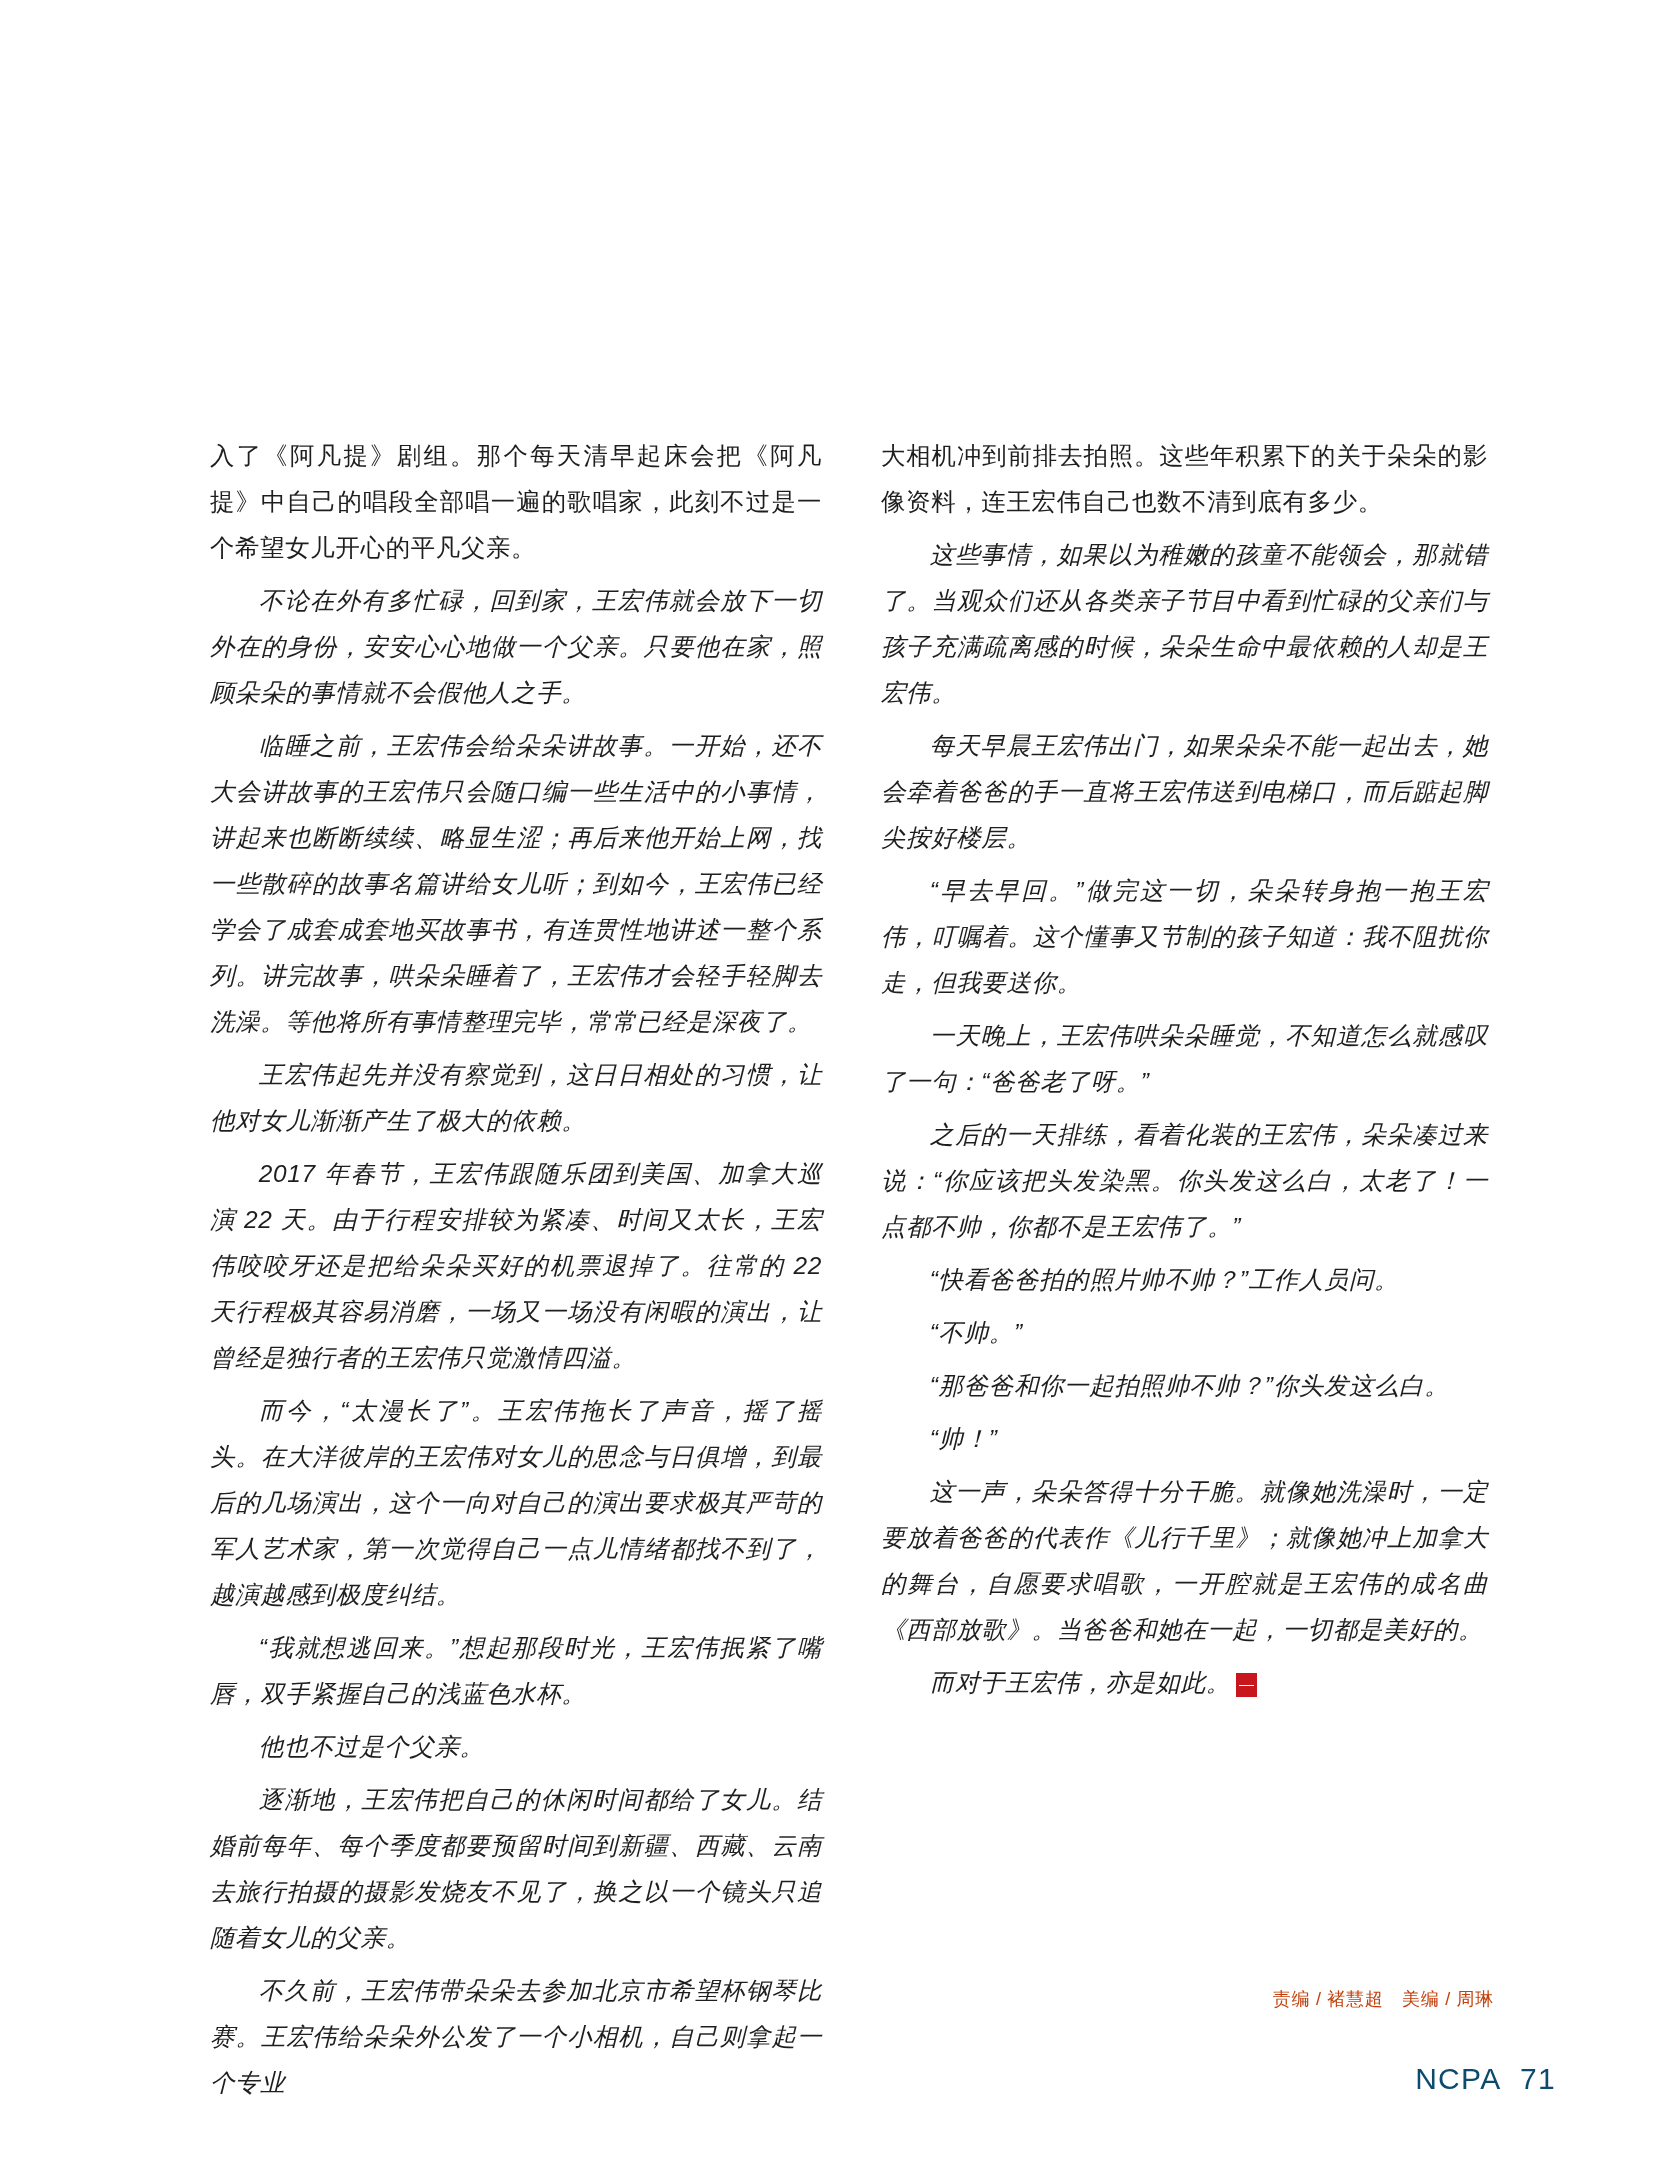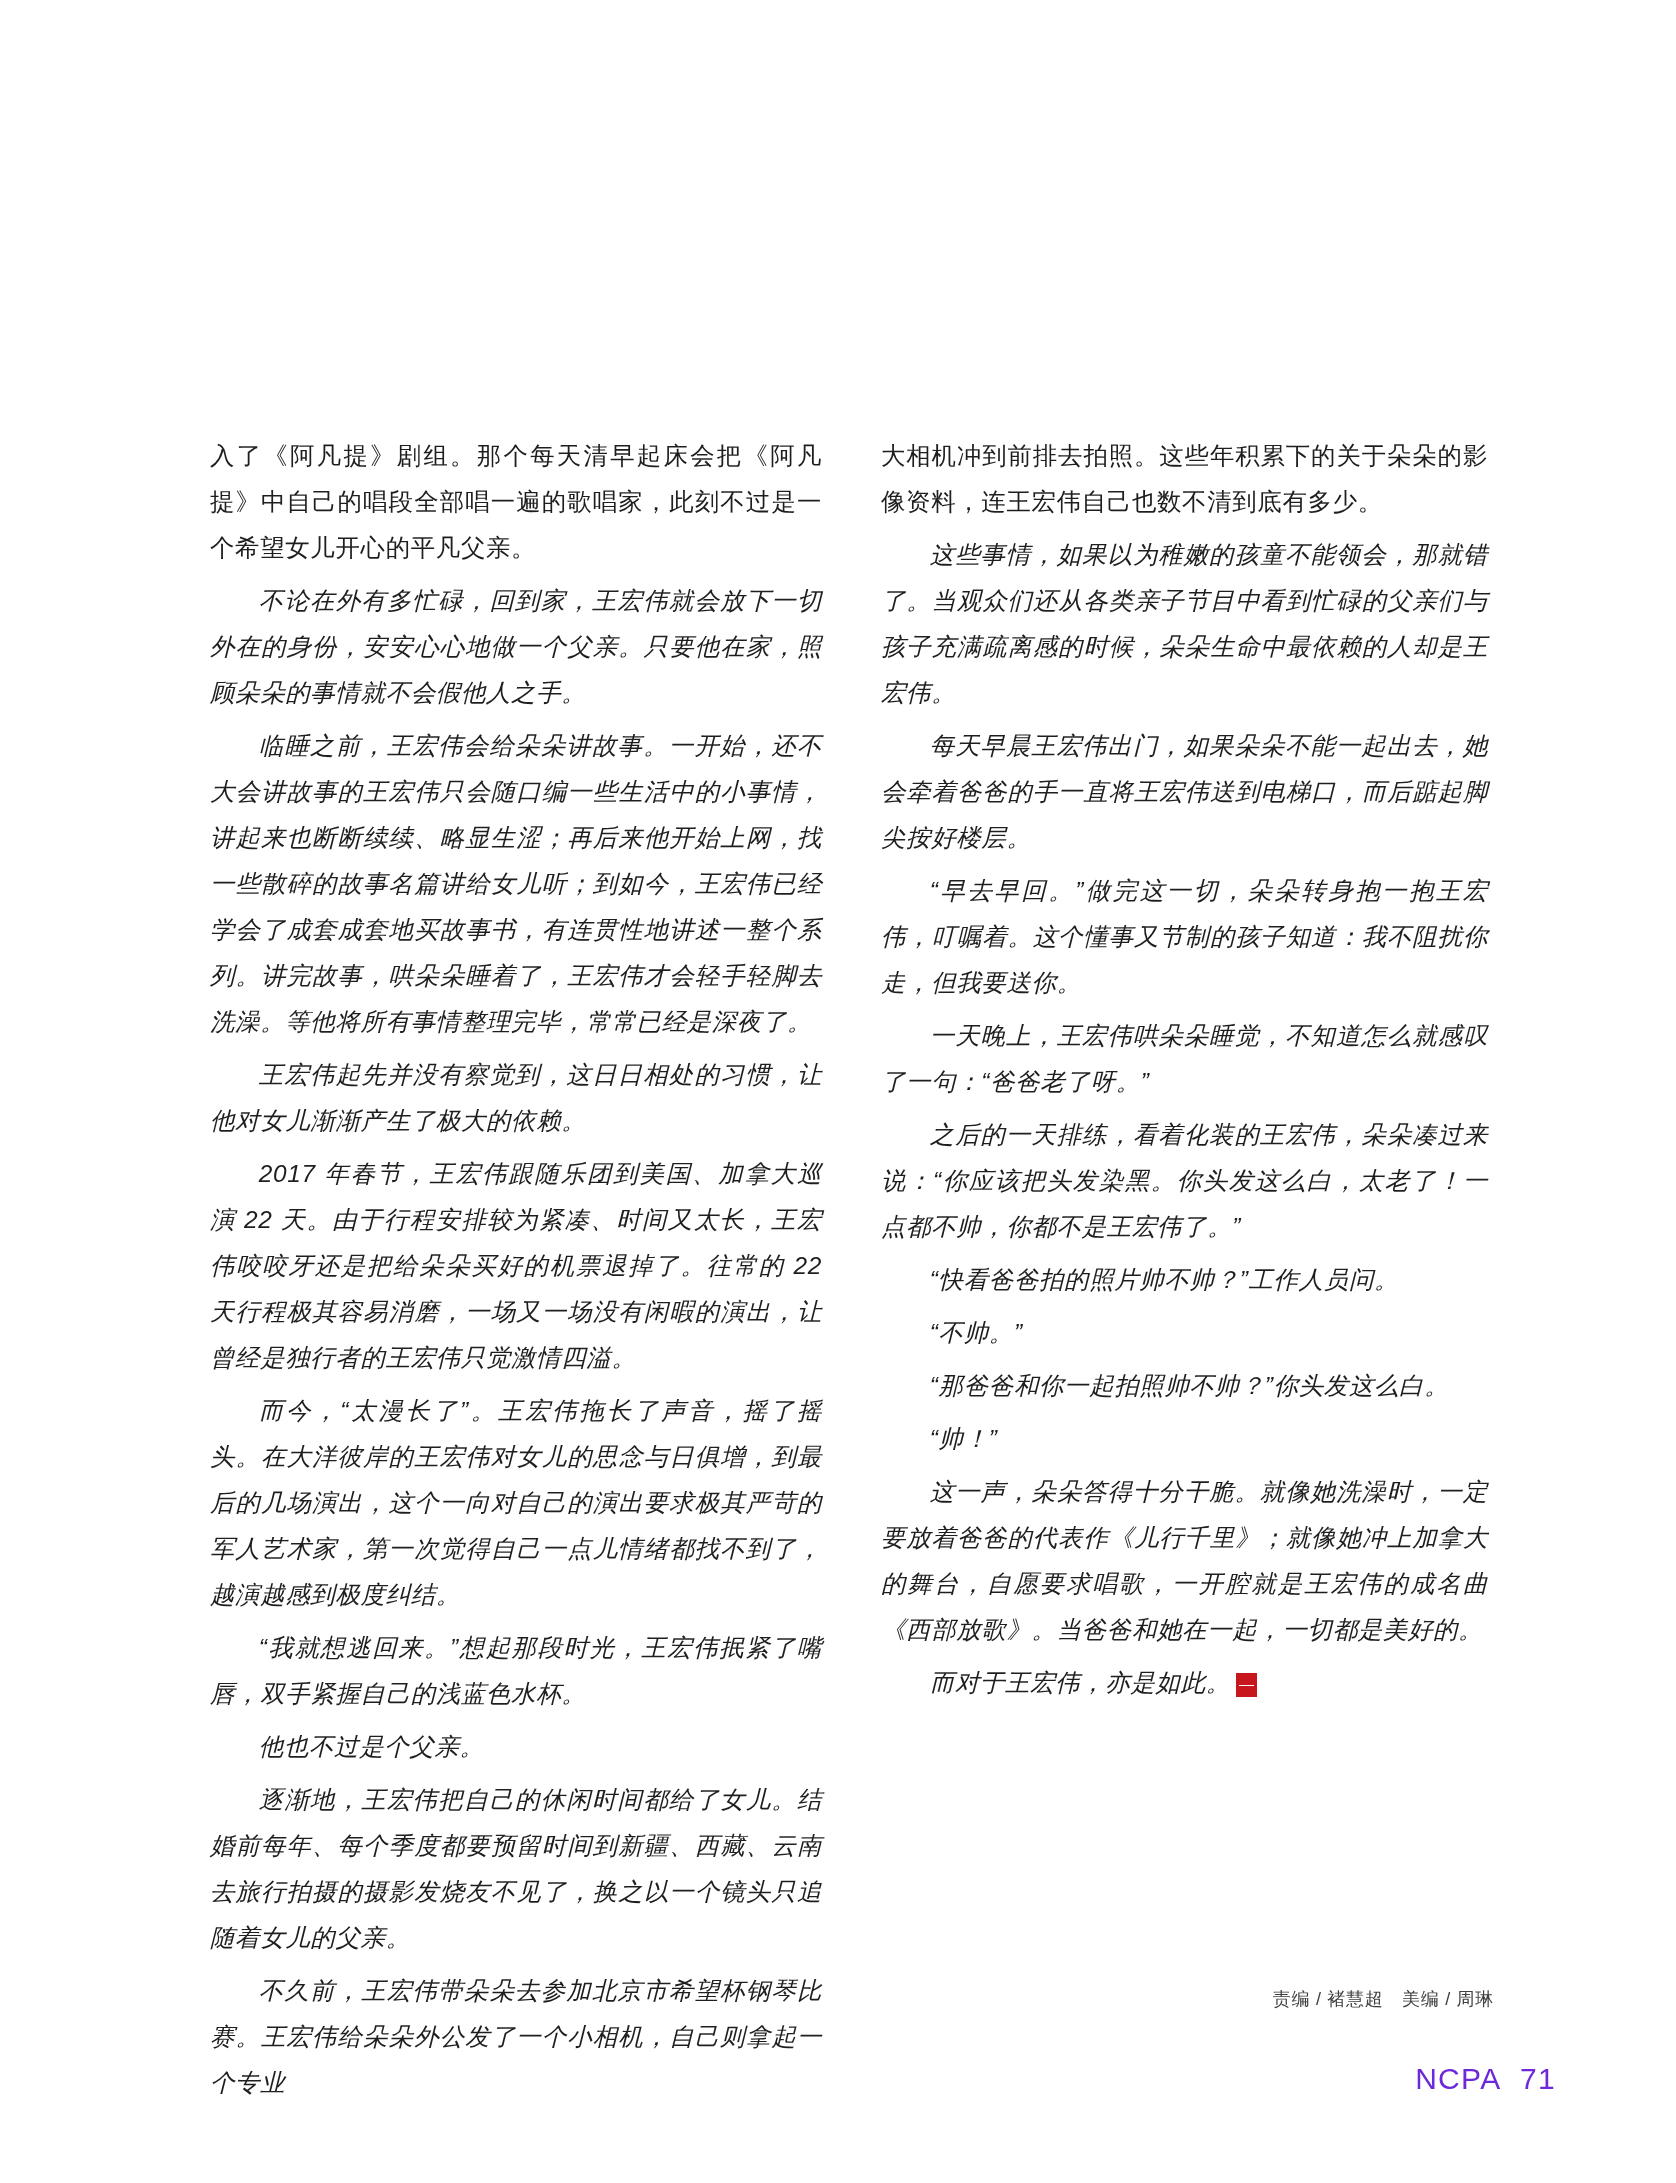--- a/index.html
+++ b/index.html
@@ -59,30 +59,30 @@
     margin: 0 auto;
     padding-bottom: 0.7px;
   }
 
   .credits {
     position: absolute;
     top: 1986px;
     right: 182px;
     font-size: 18px;
     line-height: 26.4px;
-    color: #404040;
+    color: #c2410c;
     letter-spacing: 0.7px;
   }
   .page-number {
     position: absolute;
     top: 2062px;
     right: 120px;
     font-size: 30px;
     line-height: 34px;
-    color: #6d28d9;
+    color: #0c4a6e;
     word-spacing: 10.6px;
     letter-spacing: 1.3px;
     margin-left: 27px;
   }
 </style>
 </head>
 <body>
 
 <div class="page">
 

